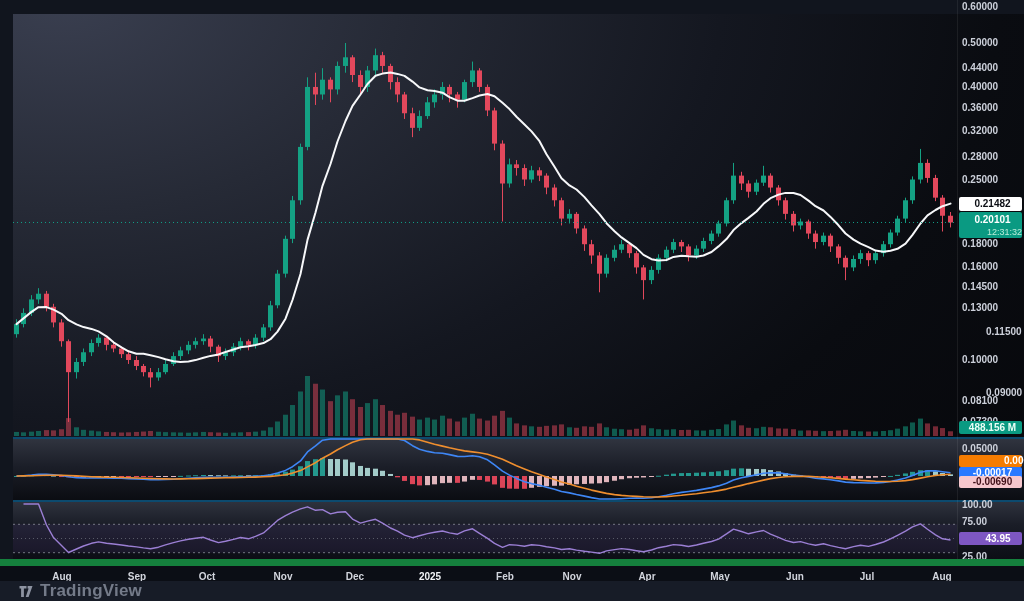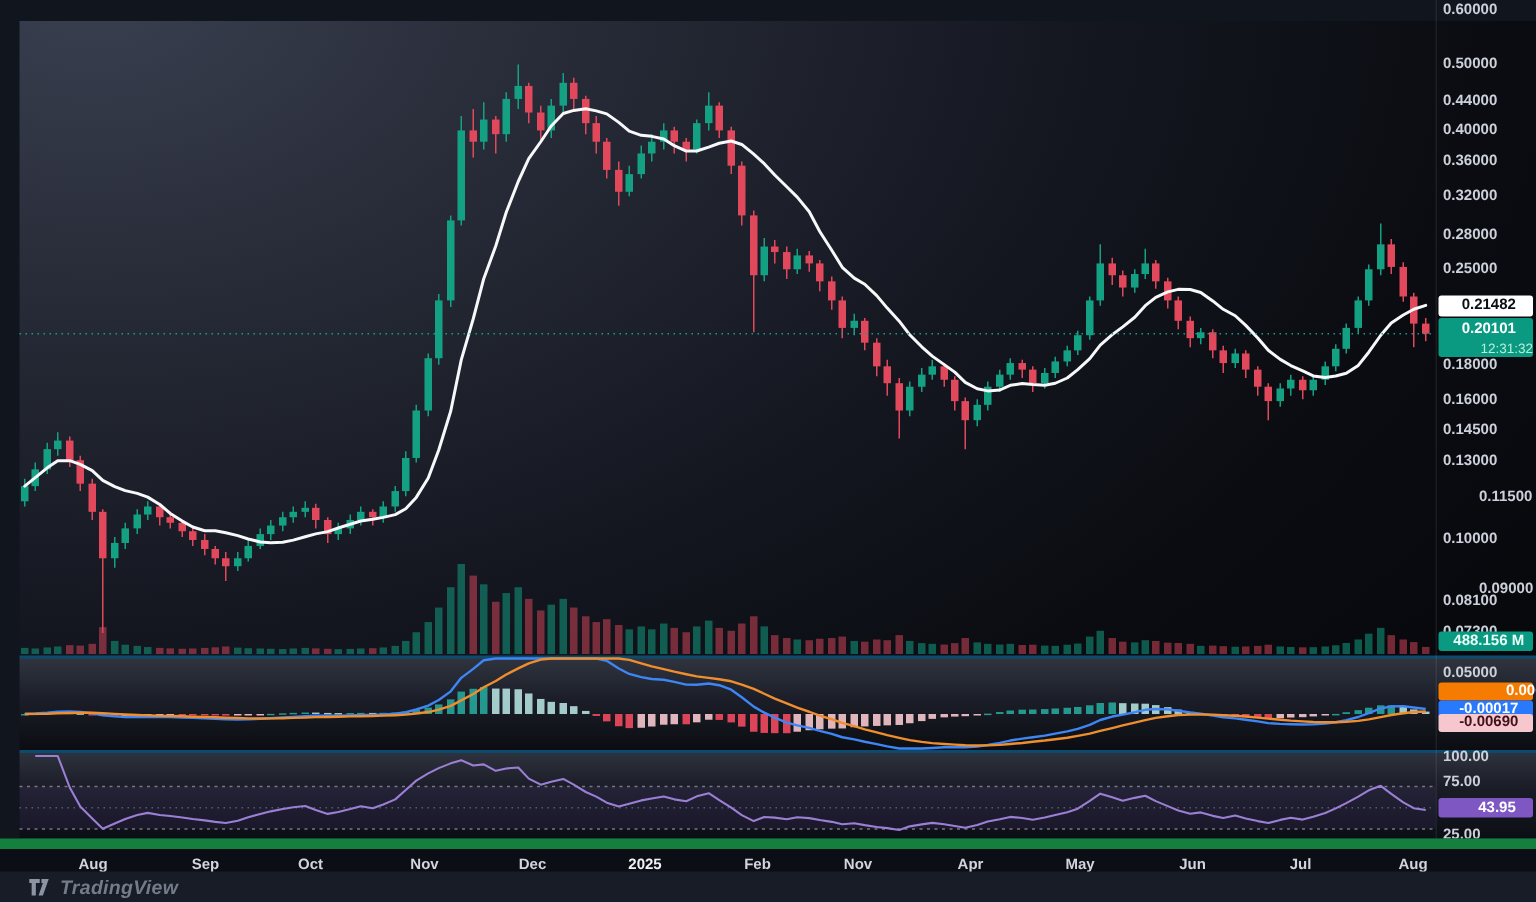--- a/index.html
+++ b/index.html
@@ -12,21 +12,21 @@
     background:linear-gradient(180deg,#30343f 0%, #1b1e28 45%, #0b0d12 100%);}
   .pane-rsi{top:502px;height:57px;
     background:linear-gradient(180deg,#2e323d 0%, #1a1d27 40%, #0c0e15 100%);}
   .top-strip{position:absolute;left:0;top:0;width:1024px;height:14px;background:#11151e;}
   .left-strip{position:absolute;left:0;top:0;width:13px;height:559px;background:#11151e;}
   .axis-sep{position:absolute;left:957px;top:0;width:1px;height:559px;background:rgba(255,255,255,0.07);}
   svg.layer{position:absolute;left:0;top:0;}
   .timeaxis{position:absolute;left:0;top:559px;width:1024px;height:22px;background:#0b0e15;border-top:7px solid #15803d;}
   .footer{position:absolute;left:0;top:581px;width:1024px;height:20px;background:#171c27;
           display:flex;align-items:center;padding-left:19px;box-sizing:border-box;}
-  .brand{color:#747b89;font-size:13px;font-weight:700;margin-left:6px;letter-spacing:.2px;font-style:italic;}
+  .brand{color:#747b89;font-size:17px;font-weight:700;margin-left:6px;letter-spacing:.2px;}
   .tick{position:absolute;left:962px;color:#ccd0da;font-size:10px;font-weight:600;white-space:nowrap;}
   .mtick{position:absolute;top:5px;transform:translateX(-50%);color:#d2d5dd;font-size:10px;font-weight:600;}
   .mtick.year{color:#f0f2f5;font-weight:700;}
   .lbl{position:absolute;left:959px;width:63px;border-radius:2px;font-size:10px;font-weight:700;
        padding-left:4px;box-sizing:border-box;white-space:nowrap;text-align:center;}
   .lbl-ma{top:197px;height:14px;line-height:14px;background:#ffffff;color:#0b0e14;}
   .lbl-price{top:212px;height:26px;background:#0a9a82;color:#ffffff;line-height:13px;padding-top:1px;}
   .lbl-price .cd{font-weight:400;font-size:9px;color:#b9ecd9;margin-left:24px;}
   .lbl-vol{top:421px;height:13px;line-height:13px;background:#0a9a82;color:#eafff7;}
   .lbl-sig{top:455px;height:12px;line-height:12px;background:#f57c00;color:#fff;padding-left:45px;}

